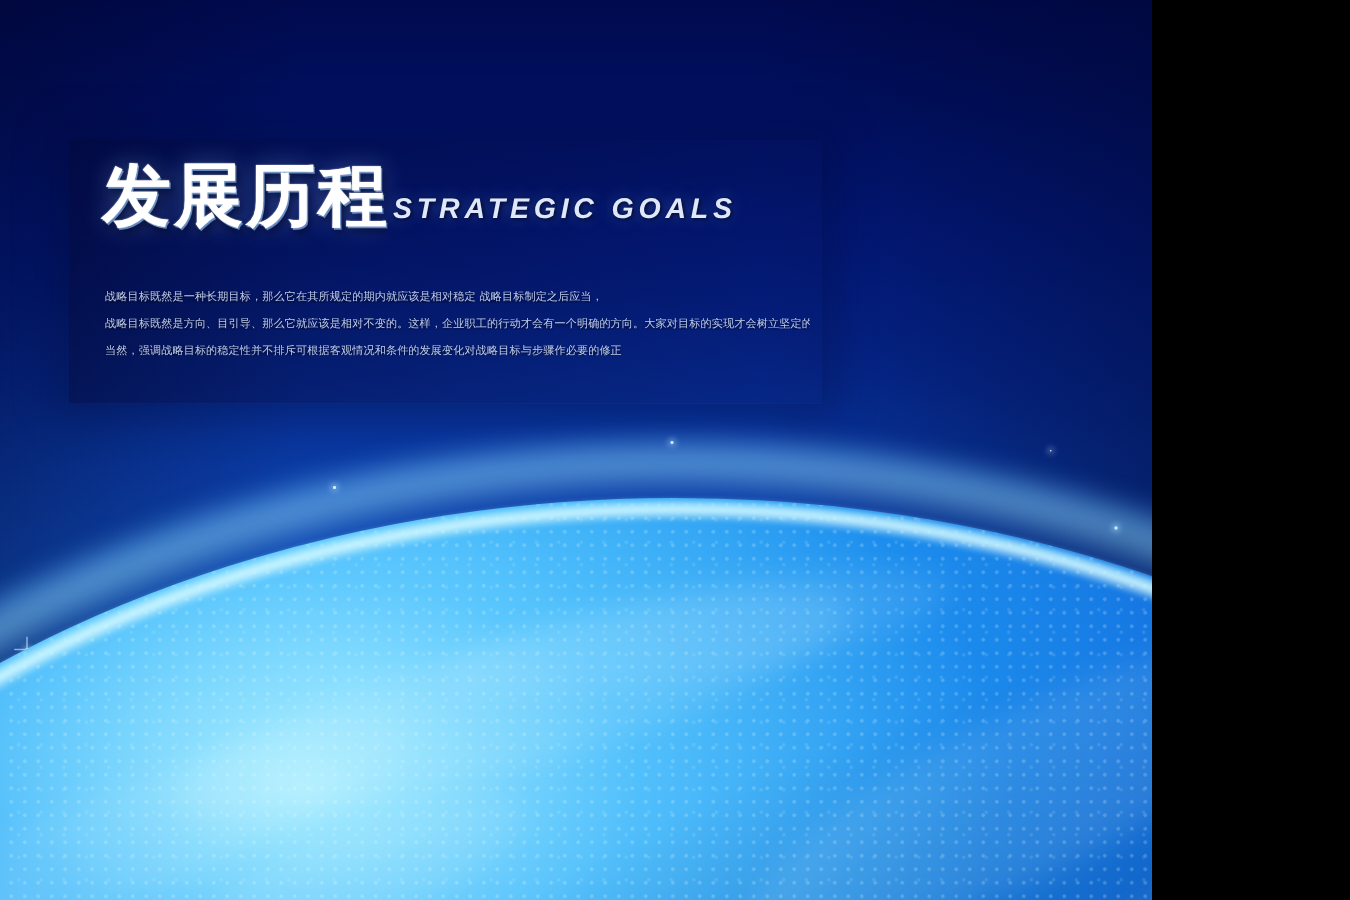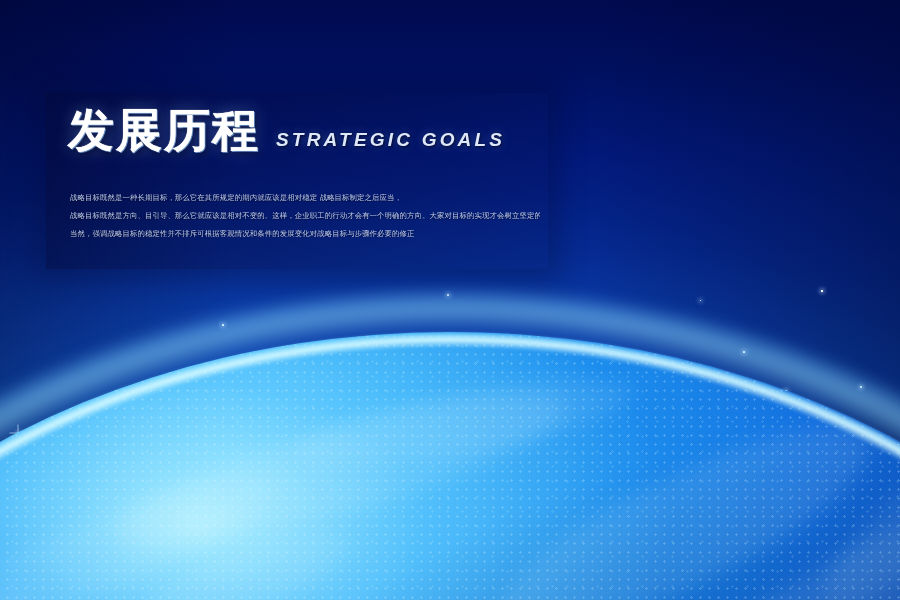--- a/index.html
+++ b/index.html
@@ -1,20 +1,20 @@
 <!DOCTYPE html>
 <html><head>
 <meta charset="utf-8">
 <style>
   html,body{margin:0;padding:0;background:#000;}
   body{width:900px;height:600px;overflow:hidden;font-family:"Liberation Sans",sans-serif;}
 
   #stage{
     position:relative;
-    width:900px;height:600px;
+    width:768px;height:600px;
     overflow:hidden;
     background:#be185d;
   }
 
   
   .sky{
     position:absolute;inset:0;
     background:
       linear-gradient(180deg,
         #000a4e 0%,
@@ -155,21 +155,21 @@
        0 0 16px rgba(150,200,255,.45);
   }
   .title-en{
     font-family:"Liberation Sans",sans-serif;
     font-style:italic;
     font-weight:700;
     font-size:19px;
     line-height:1;
     letter-spacing:3.2px;
     color:#dfe8f8;
-    margin-left:16px;
+    margin-left:2px;
     padding-bottom:4px;
     text-shadow:1px 1px 3px rgba(0,4,34,.9), 0 0 10px rgba(140,190,255,.35);
   }
 
   .body-copy{
     position:absolute;
     left:24px;top:91px;
     width:470px;
   }
   .body-copy p{

